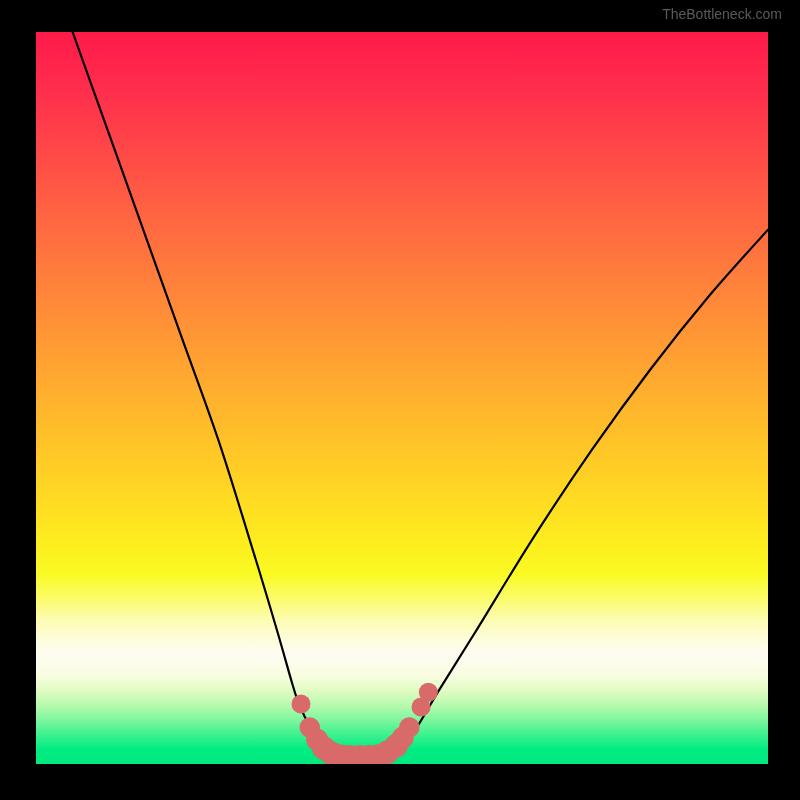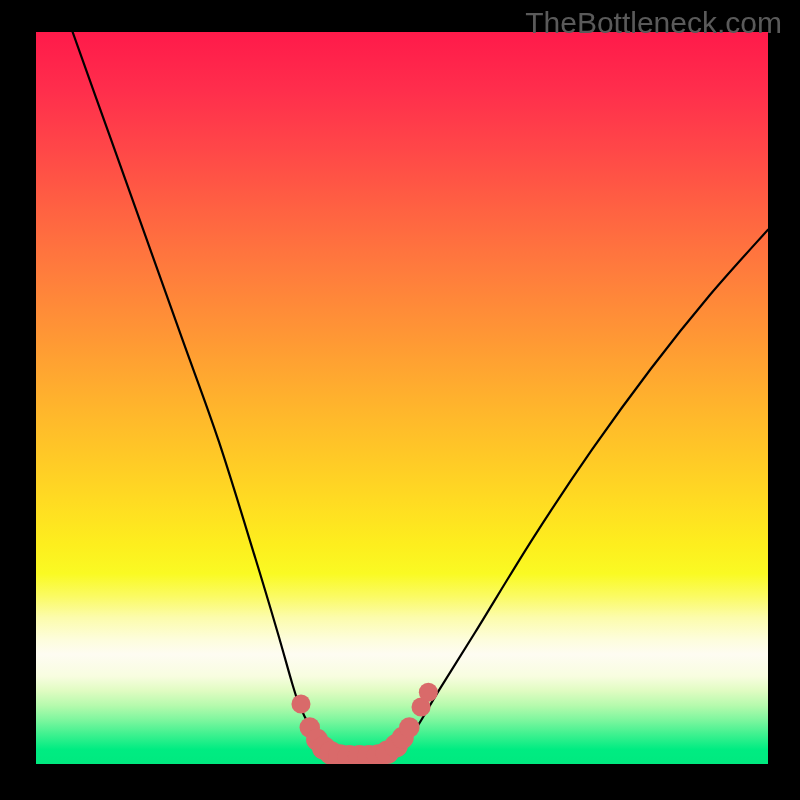--- a/index.html
+++ b/index.html
@@ -9,21 +9,21 @@
     height: 800px;
     background: #000;
     position: relative;
     font-family: Arial, sans-serif;
   }
   .watermark {
     position: absolute;
     top: 6px;
     right: 18px;
     color: #5a5a5a;
-    font-size: 30px;
+    font-size: 14px;
     font-weight: 500;
     z-index: 10;
   }
   .plot-area {
     position: absolute;
     left: 36px;
     top: 32px;
     width: 732px;
     height: 732px;
     overflow: hidden;

